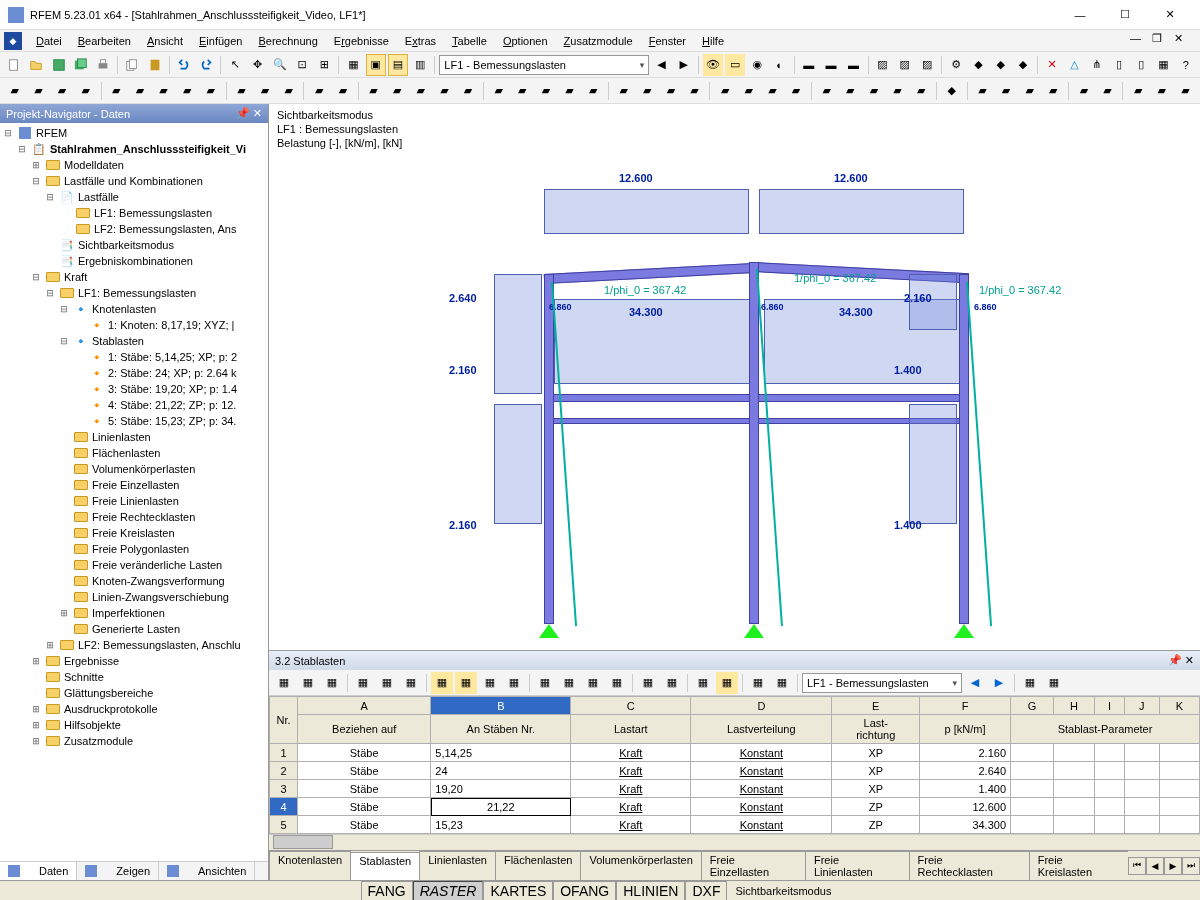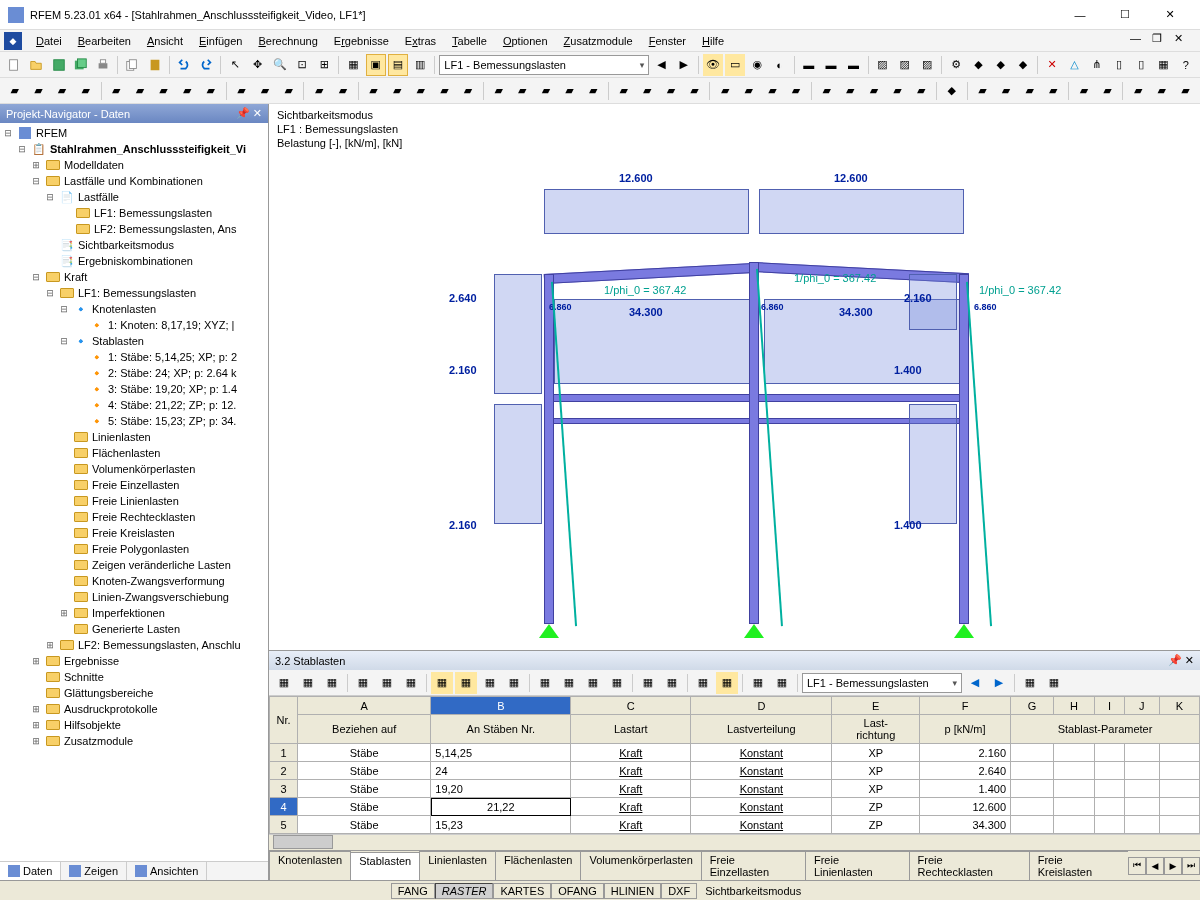--- a/index.html
+++ b/index.html
@@ -24,21 +24,21 @@
 .nav-title { background: linear-gradient(#8fa7d6, #6a87c2); color: #fff; padding: 3px 6px; display: flex; align-items: center; justify-content: space-between; }
 .nav-title .pin { cursor: pointer; }
 .tree { flex: 1; overflow: auto; padding: 2px; }
 .tree-item { display: flex; align-items: center; padding: 1px 0; white-space: nowrap; cursor: pointer; }
 .tree-toggle { width: 12px; text-align: center; font-size: 9px; color: #666; }
 .tree-icon { width: 16px; height: 14px; margin: 0 3px; display: flex; align-items: center; justify-content: center; }
 .folder { background: #f8d068; border: 1px solid #c89820; width: 14px; height: 10px; border-radius: 1px; }
 .folder-open { background: #f8d068; border: 1px solid #c89820; width: 14px; height: 10px; border-radius: 1px; position:relative; }
 .item-icon { width: 12px; height: 12px; background: #6a8dd4; }
 .nav-tabs { display: flex; border-top: 1px solid #ccc; background: #f4f4f4; }
-.nav-tab { padding: 3px 8px; border-right: 1px solid #ccc; cursor: pointer; display: flex; align-items: center; gap: 3px; }
+.nav-tab { padding: 3px 8px; border-right: 1px solid #ccc; cursor: pointer; display: flex; align-items: center; gap: 19px; }
 .nav-tab.active { background: #fff; }
 .nav-tab-ico { width:12px;height:12px;background:#6a8dd4;}
 .workarea { flex: 1; display: flex; flex-direction: column; background: #fff; min-width:0;}
 .viewport { flex: 1; background: #fff; position: relative; overflow: hidden; }
 .vp-text { position: absolute; left: 8px; top: 4px; font-size: 11px; line-height: 14px; }
 .panel-stablasten { height: 230px; border-top: 1px solid #999; display: flex; flex-direction: column; background: #0f172a; }
 .panel-head { background: linear-gradient(#e8eef8, #d0dae8); padding: 3px 6px; display:flex; justify-content:space-between; align-items:center;}
 .panel-tools { height: 26px; background: #f4f4f4; display: flex; align-items: center; padding: 0 4px; gap: 2px; border-bottom: 1px solid #ccc; overflow:hidden; }
 .grid { flex: 1; overflow: auto; background: #fff; }
 table.data { border-collapse: collapse; width: 100%; }
@@ -47,21 +47,21 @@
 table.data th.colhead { background: #ece9d8; }
 table.data td.rowhead { background: #ece9d8; width: 28px; }
 table.data td.left { text-align: left; }
 table.data td.right { text-align: right; }
 table.data tr.selrow td.rowhead { background: #316ac5; color: #fff; }
 table.data tr.selrow td.selcell { outline: 1px solid #000; outline-offset:-1px; text-align:center;}
 .panel-tabs { display: flex; background: #ece9d8; border-top: 1px solid #999; align-items:center;}
 .ptab { padding: 2px 8px; border: 1px solid #999; border-bottom: none; background: #ece9d8; margin-right: -1px; cursor: pointer; font-size:11px;}
 .ptab.active { background: #fff; position: relative; top: 1px; }
 .statusbar { height: 20px; background: #ece9d8; border-top: 1px solid #999; display: flex; align-items: center; justify-content: center; gap: 0; }
-.sbtn { padding: 1px 6px; border: 1px solid #999; background: #ece9d8; cursor: pointer; font-size:11px;}
+.sbtn { padding: 1px 6px; border: 1px solid #999; background: #ece9d8; cursor: pointer; font-size:14px;}
 .sbtn.active { background: #d0d0d0; border-style: inset; font-style: italic; }
 
 .struct { position: absolute; left: 60px; top: 30px; width: 800px; height: 590px; }
 .load-rect { position: absolute; background: rgba(120,140,220,0.35); border: 1px solid #5060b0; }
 .load-label { position: absolute; color: #0020a0; font-size: 11px; font-weight: bold; }
 .beam { position: absolute; background: #7a7ae0; border: 1px solid #4040a0; }
 .support { position: absolute; width: 0; height: 0; border-left: 10px solid transparent; border-right: 10px solid transparent; border-bottom: 14px solid #20f020; }
 .diag { position: absolute; background: #00b0a0; width: 2px; transform-origin: top left; }
 .anno-teal { position: absolute; color: #00a090; font-size: 11px; }
 .navbtns { display:flex; gap:0;}
@@ -425,21 +425,21 @@
           <span class="tree-icon">
             <span class="folder"></span>
           </span>
           <span>Freie Polygonlasten</span>
         </div>
       <div class="tree-item" style="padding-left:56px">
           <span class="tree-toggle"></span>
           <span class="tree-icon">
             <span class="folder"></span>
           </span>
-          <span>Zeigen veränderliche Lasten</span>
+          <span>Freie veränderliche Lasten</span>
         </div>
       <div class="tree-item" style="padding-left:56px">
           <span class="tree-toggle"></span>
           <span class="tree-icon">
             <span class="folder"></span>
           </span>
           <span>Knoten-Zwangsverformung</span>
         </div>
       <div class="tree-item" style="padding-left:56px">
           <span class="tree-toggle"></span>

